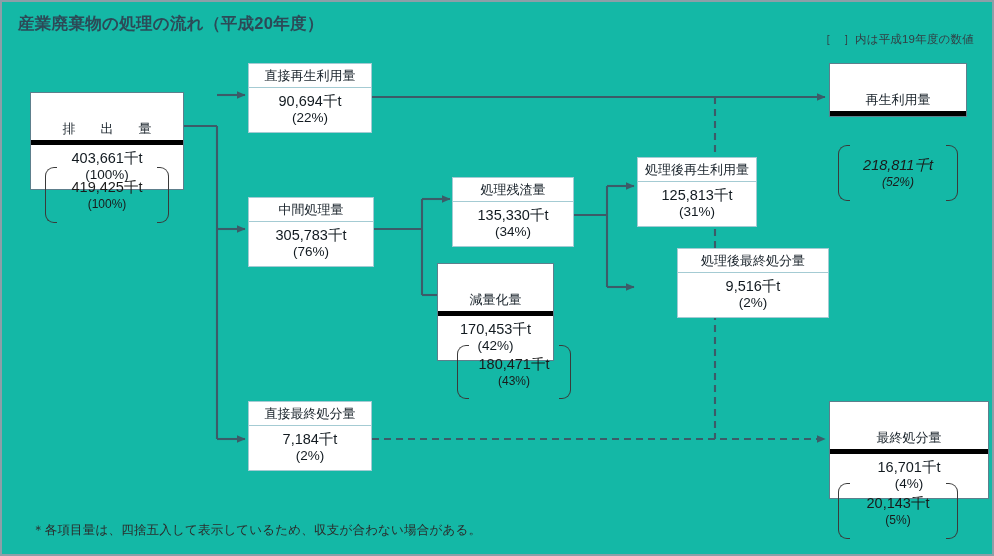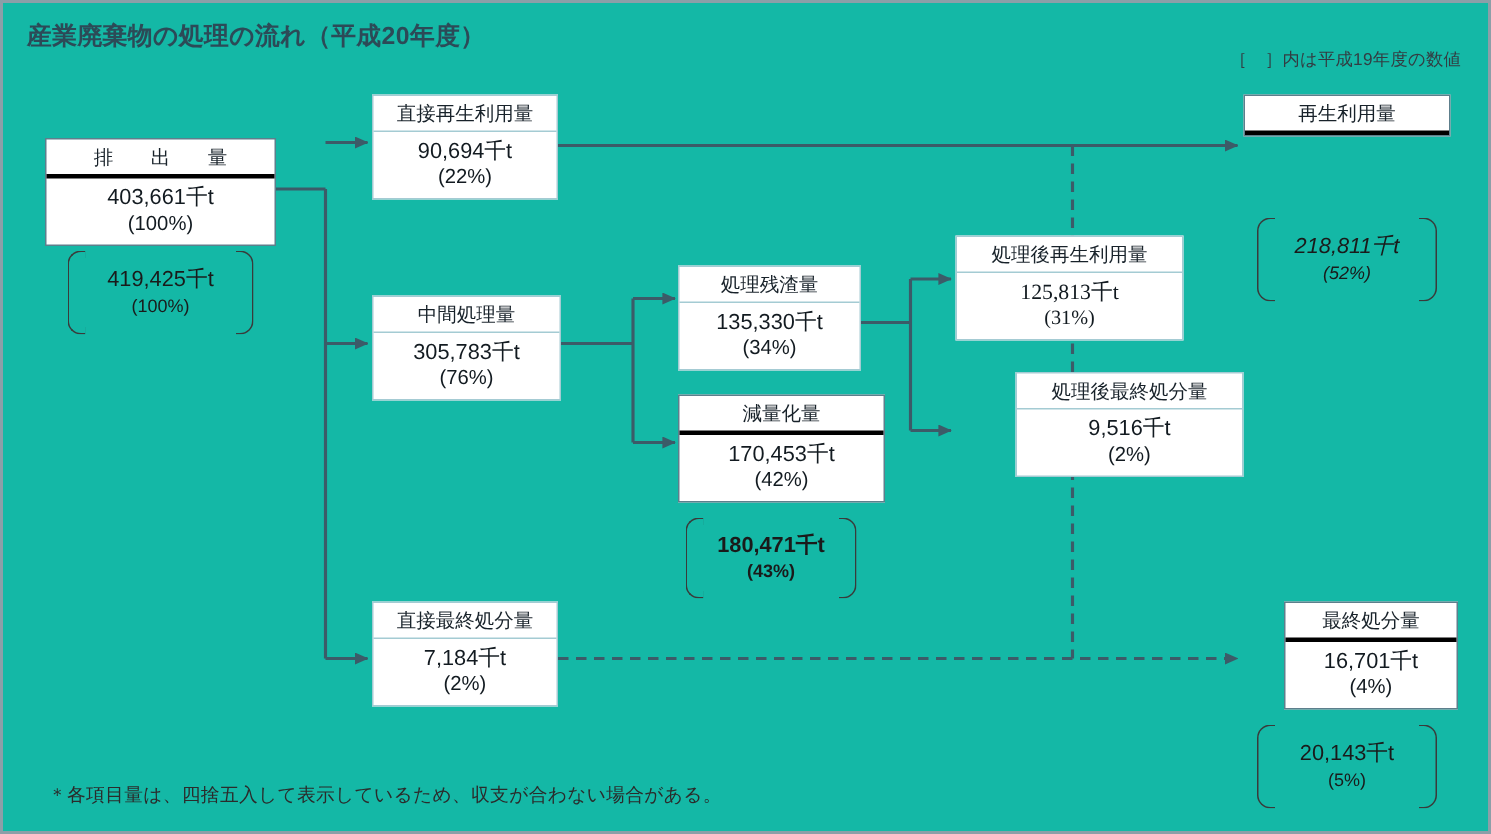--- a/index.html
+++ b/index.html
@@ -63,21 +63,21 @@
   .node.light  { border: 1px solid #a4cbd3; }
   .node.dark   { border: 1px solid #5d7f8c; }
   .node .head {
     font-size: 13px;
     color: #18222a;
     line-height: 1;
     padding: 5px 2px 5px;
     white-space: nowrap;
   }
   .node.light .head { border-bottom: 1px solid #a4cbd3; }
-  .node.dark  .head { border-bottom: 3px solid #000000; }
+  .node.dark  .head { border-bottom: 5px solid #000000; margin-top: 24px; }
   .node .body {
     padding: 4px 2px 5px;
   }
   .node .amount {
     font-size: 14.5px;
     color: #121a20;
     line-height: 1.25;
     white-space: nowrap;
   }
   .node .pct {
@@ -198,66 +198,66 @@
   </div>
 
   <div class="node light" style="left:450px; top:175px; width:122px;">
     <div class="head">処理残渣量</div>
     <div class="body">
       <div class="amount">135,330千t</div>
       <div class="pct">(34%)</div>
     </div>
   </div>
 
-  <div class="node dark" style="left:450px; top:261px; width:138px;">
+  <div class="node dark" style="left:435px; top:261px; width:117px;">
     <div class="head">減量化量</div>
     <div class="body">
       <div class="amount">170,453千t</div>
       <div class="pct">(42%)</div>
     </div>
   </div>
 
-  <div class="node light" style="left:635px; top:155px; width:152px;font-family:Liberation Serif, serif;">
+  <div class="node light" style="left:635px; top:155px; width:120px;">
     <div class="head">処理後再生利用量</div>
     <div class="body">
       <div class="amount">125,813千t</div>
       <div class="pct">(31%)</div>
     </div>
   </div>
 
   <div class="node light" style="left:635px; top:246px; width:152px;margin-left:40px;">
     <div class="head">処理後最終処分量</div>
     <div class="body">
       <div class="amount">9,516千t</div>
       <div class="pct">(2%)</div>
     </div>
   </div>
 
   <div class="node dark" style="left:827px; top:61px; width:138px;">
     <div class="head">再生利用量</div>
   </div>
 
-  <div class="node dark" style="left:854px; top:399px; width:116px;">
+  <div class="node dark" style="left:827px; top:399px; width:160px;">
     <div class="head">最終処分量</div>
     <div class="body">
       <div class="amount">16,701千t</div>
       <div class="pct">(4%)</div>
     </div>
   </div>
 
   <div class="bracket" style="left:43px; top:165px; width:124px; height:56px;">
     <span class="bk l"></span>
     <span class="bk r"></span>
     <div class="inner">
       <div class="amount">419,425千t</div>
       <div class="pct">(100%)</div>
     </div>
   </div>
 
-  <div class="bracket" style="left:455px; top:343px; width:114px; height:54px;font-weight:bold;">
+  <div class="bracket" style="left:455px; top:343px; width:114px; height:54px;">
     <span class="bk l"></span>
     <span class="bk r"></span>
     <div class="inner">
       <div class="amount">180,471千t</div>
       <div class="pct">(43%)</div>
     </div>
   </div>
 
   <div class="bracket" style="left:836px; top:143px; width:120px; height:56px;font-style:italic;">
     <span class="bk l"></span>

